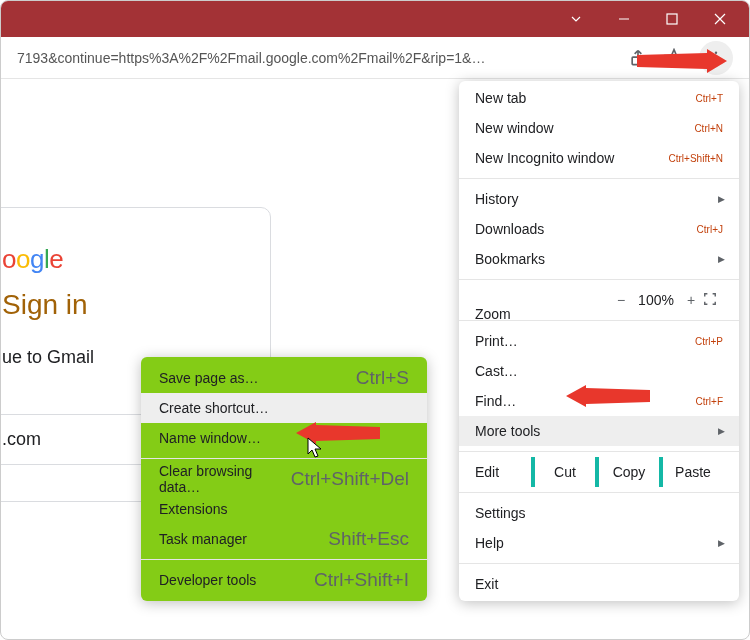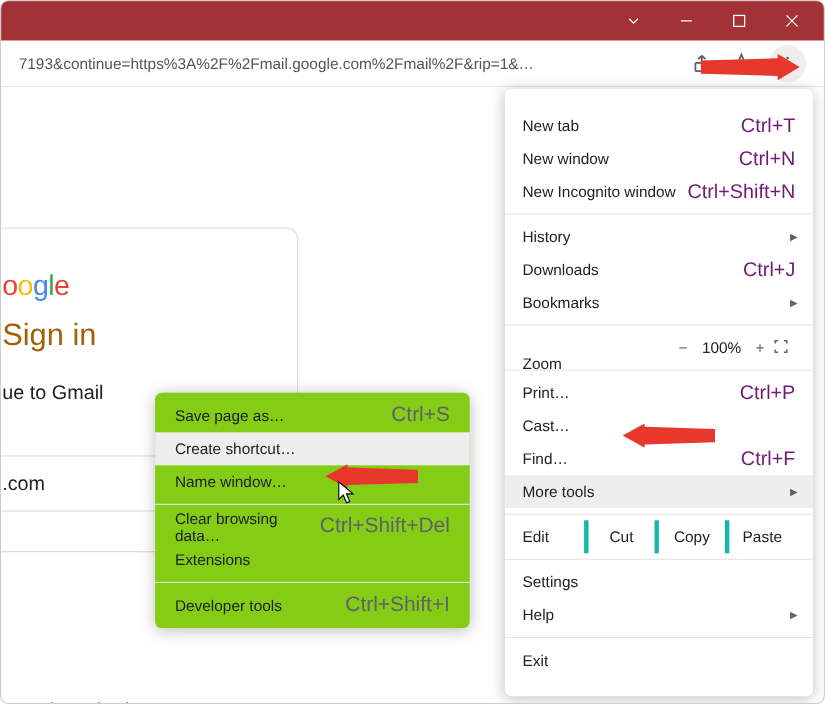--- a/index.html
+++ b/index.html
@@ -15,24 +15,24 @@
   .addrbar .kebab { width: 34px; height: 34px; border-radius: 50%; background: #eee; }
 
   .page { position: absolute; top: 78px; left: 0; right: 0; bottom: 0; padding-left: 0; }
   .card { position: absolute; left: -90px; top: 128px; width: 360px; border: 1px solid #dadce0; border-radius: 10px; padding: 36px 36px 36px 90px; background: #fff; }
   .logo { font-size: 26px; font-weight: 500; letter-spacing: -0.5px; margin-bottom: 14px; } .logo .o1{color:#EA4335;} .logo .o2{color:#FBBC05;} .logo .g2{color:#4285F4;} .logo .l1{color:#34A853;} .logo .e1{color:#EA4335;}
   .signin { font-size: 28px; color: #a16207; margin-bottom: 26px;}
   .subtext { font-size: 18px; color: #202124; margin-bottom: 46px;}
   .email { font-size: 18px; color: #202124; padding: 14px 0; border-top: 1px solid #dadce0; border-bottom: 1px solid #dadce0; width: calc(100% + 36px); margin-left: -90px; padding-left: 90px;}
   .footer { position: absolute; top: 558px; left: 0; font-size: 16px; color: #5f6368; }
 
-  .menu { position: absolute; top: 80px; right: 10px; width: 280px; background: #fff; border-radius: 6px; box-shadow: 0 2px 14px rgba(0,0,0,0.25); padding: 18px 0; font-size: 14px; color: #202124; }
+  .menu { position: absolute; top: 80px; right: 10px; width: 280px; background: #fff; border-radius: 6px; box-shadow: 0 2px 14px rgba(0,0,0,0.25); padding: 2px 0; font-size: 14px; color: #202124; }
   .menu .row { display: flex; align-items: center; height: 30px; padding: 0 16px; }
   .menu .row .lbl { flex: 1; }
-  .menu .row .shc { color: #701a75; font-size: 18px; }
+  .menu .row .shc { color: #c2410c; font-size: 10px; }
   .menu .sep { height: 1px; background: #e5e5e5; margin: 5px 0; }
   .menu .arrow::after { content: "▶"; font-size: 9px; color: #5f6368; position: absolute; right: 14px; }
   .menu .row.rel { position: relative; }
   .menu .row.hl { background: #eeeeee; }
   .menu .zoomrow { display: flex; align-items: center; height: 30px; padding: 0 16px; }
   .menu .zoomrow .lbl { flex: 1; margin-top: 28px; }
   .menu .zoomrow .zbtn { width: 24px; text-align: center; color: #5f6368; }
   .menu .zoomrow .zval { width: 46px; text-align: center; }
   .menu .zoomrow .fs { width: 20px; }
   .menu .editrow { display: flex; align-items: center; height: 30px; padding: 0 16px; }
@@ -193,20 +193,24 @@
       <span class="lbl">Name window…</span>
     </div>
   <div class="sep"></div>
   <div class="row">
       <span class="lbl">Clear browsing data…</span>
       <span class="shc">Ctrl+Shift+Del</span>
     </div>
   <div class="row">
       <span class="lbl">Extensions</span>
     </div>
+  <div class="row">
+      <span class="lbl">Task manager</span>
+      <span class="shc">Shift+Esc</span>
+    </div>
   <div class="sep"></div>
   <div class="row">
       <span class="lbl">Developer tools</span>
       <span class="shc">Ctrl+Shift+I</span>
     </div>
 </div>
 
 <div class="red-arrow" style="top:48px; left:636px;">
   <svg width="90" height="24">
       <defs>

